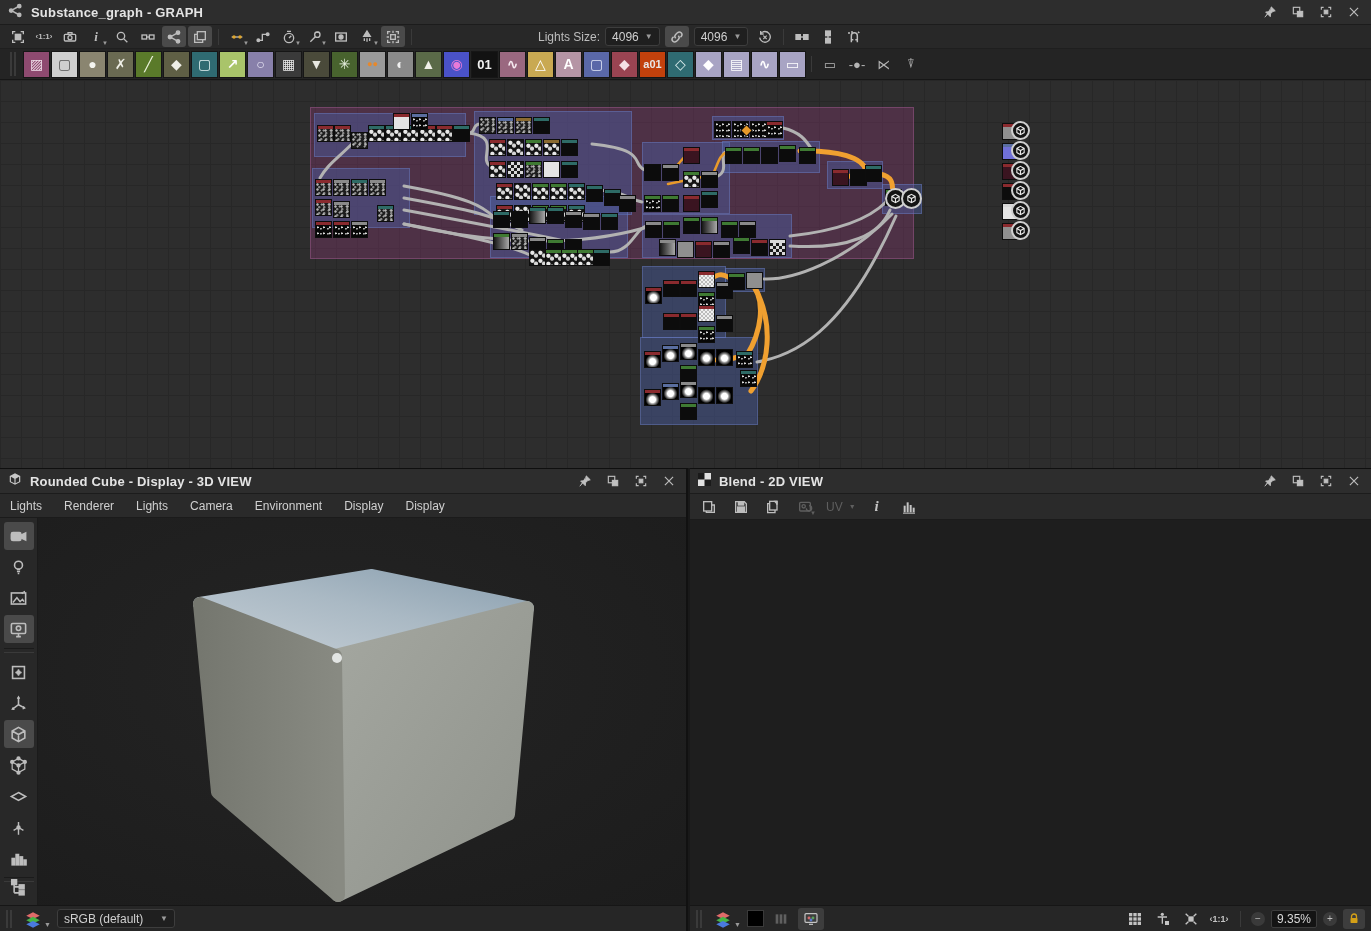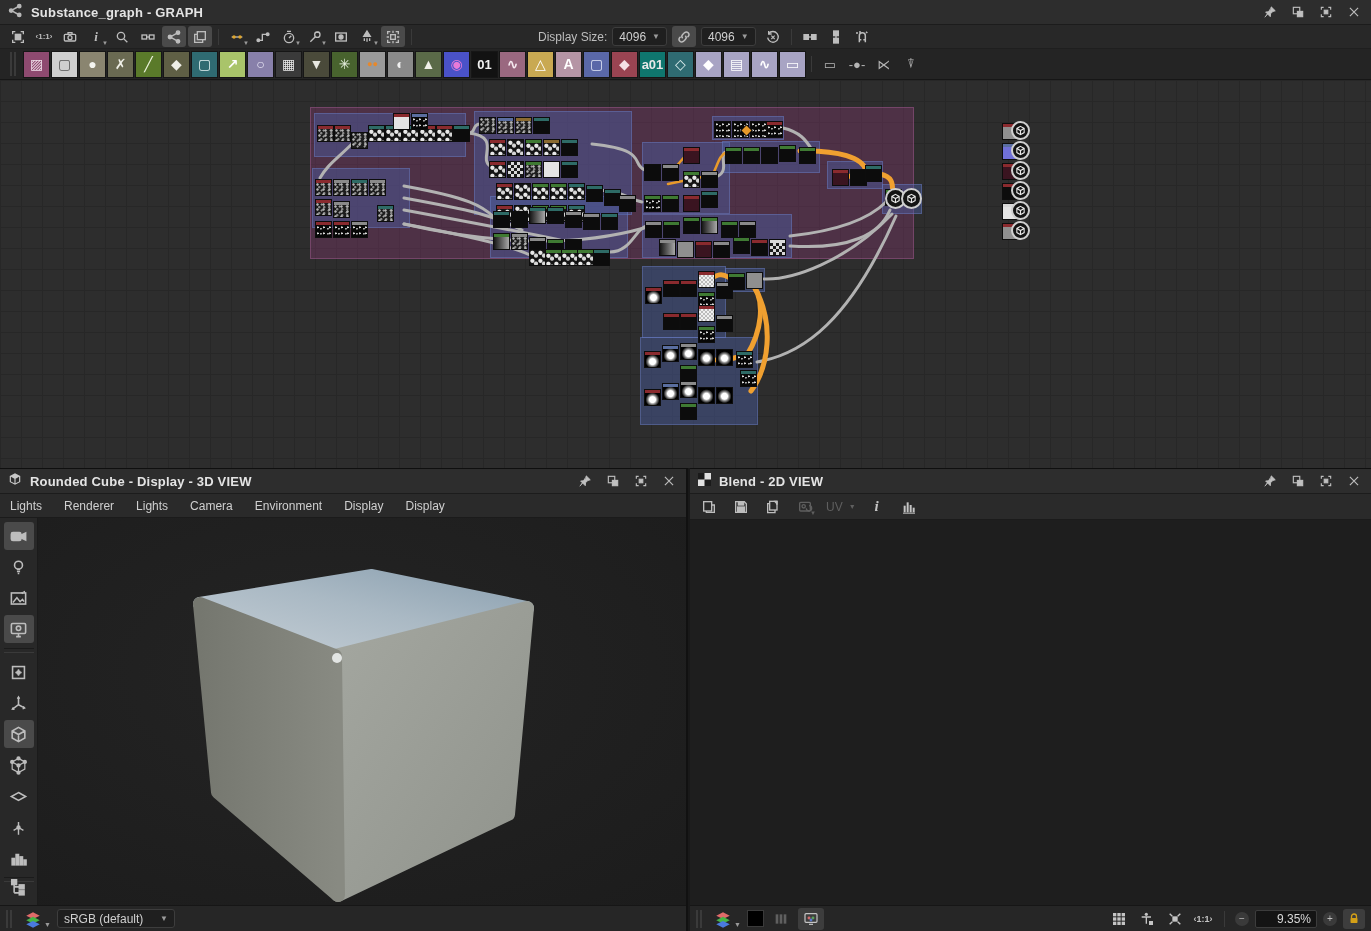--- a/index.html
+++ b/index.html
@@ -101,21 +101,21 @@
     background:
       radial-gradient(55% 52% at 22% 62%, #ffffff 4%, rgba(246,230,248,.95) 26%, rgba(205,150,205,.55) 48%, rgba(92,40,88,.35) 66%, rgba(30,8,28,0) 82%),
       radial-gradient(62% 58% at 72% 52%, #ffffff 6%, rgba(248,234,250,.9) 30%, rgba(190,130,190,.5) 54%, rgba(80,30,78,.3) 70%, rgba(30,8,28,0) 85%),
       radial-gradient(90% 45% at 50% 48%, rgba(120,60,115,.55), rgba(58,22,56,.55) 60%, rgba(20,5,20,0) 90%),
       linear-gradient(to bottom, rgba(10,2,10,0), rgba(70,28,68,.8) 18%, rgba(88,38,86,.85) 50%, rgba(62,24,60,.8) 82%, rgba(10,2,10,0)); }
   .neb-darktop { position:absolute; left:0; right:0; top:27%; height:9%; filter:blur(3px);
     background:linear-gradient(to bottom, rgba(0,0,0,0), rgba(5,2,5,.95) 45%, rgba(40,14,38,.6) 80%, rgba(0,0,0,0)); }
   #res-label { position:absolute; left:2px; bottom:4px; background:rgba(24,24,24,.9); color:#cfcfcf; font-size:12px; padding:2px 6px; }
 
   .swatch-black { width:17px; height:17px; background:#000; border:1px solid #3a3a3a; }
-  .zoom-input { width:62px; height:18px; background:#141414; border:1px solid #3c3c3c; border-radius:2px; color:#d8d8d8; font-size:12px; text-align:right; padding:0 5px; display:flex; align-items:center; justify-content:flex-end; }
+  .zoom-input { width:46px; height:18px; background:#141414; border:1px solid #3c3c3c; border-radius:2px; color:#d8d8d8; font-size:12px; text-align:right; padding:0 5px; display:flex; align-items:center; justify-content:flex-end; }
   .roundbtn { width:14px; height:14px; border-radius:50%; background:#3a3a3a; color:#bbb; font-size:10px; line-height:13px; text-align:center; }
   .lockbtn { width:22px; height:20px; background:#3d3d3d; border-radius:3px; display:flex; align-items:center; justify-content:center; }
   .layers-ic { display:flex; align-items:flex-end; gap:2px; }
   .minichev { font-size:7px; color:#9a9a9a; }
   .sel-bg { background:#3d3d3d; border-radius:3px; }
 </style>
 </head>
 <body>
 
 <div id="graph-panel" class="abs">
@@ -245,21 +245,21 @@
         <span class="tb1-chev">▼</span>
       </span>
       <span class="tb1-btn sel">
         <svg viewBox="0 0 24 24" fill="none" stroke="#bdbdbd" stroke-width="2">
           <path d="M4 8 V4 H8 M16 4 H20 V8 M20 16 V20 H16 M8 20 H4 V16 M12 2.5 V6 M12 18 V21.5 M2.5 12 H6 M18 12 H21.5"></path>
           <rect x="8.5" y="8.5" width="7" height="7"></rect>
         </svg>
       </span>
       <span class="vsep"></span>
       <span id="parent-size-group">
-        <span class="ps-label">Display Size:</span>
+        <span class="ps-label">Lights Size:</span>
  <span class="combo">4096<span class="chev">▼</span></span>
  <span class="tb1-btn sel">
           <svg viewBox="0 0 24 24" fill="none" stroke="#bdbdbd" stroke-width="2.2">
             <path d="M10 14 a4 4 0 0 1 0-5.6 l3-3 a4 4 0 0 1 5.6 5.6 l-1.5 1.5 M14 10 a4 4 0 0 1 0 5.6 l-3 3 a4 4 0 0 1-5.6-5.6 l1.5-1.5"></path>
           </svg>
         </span>
  <span class="combo">4096<span class="chev">▼</span></span>
  <span class="tb1-btn">
           <svg viewBox="0 0 24 24" fill="none" stroke="#bdbdbd" stroke-width="2">
             <path d="M5.5 7 a8 8 0 1 1-1.5 6"></path>
@@ -306,21 +306,21 @@
       <span class="tb2-btn" style="background: rgb(154, 154, 154); color: rgb(232, 136, 42); font-size: 9px;">●●</span>
       <span class="tb2-btn" style="background: rgb(138, 138, 138); color: rgb(240, 240, 240);">◐</span>
       <span class="tb2-btn" style="background: rgb(90, 106, 72); color: rgb(240, 240, 232);">▲</span>
       <span class="tb2-btn" style="background: rgb(74, 82, 200); color: rgb(232, 122, 216);">◉</span>
       <span class="tb2-btn" style="background: rgb(18, 18, 18); color: rgb(240, 240, 240); font-size: 13px;">01</span>
       <span class="tb2-btn" style="background: rgb(154, 104, 128); color: rgb(245, 232, 239);">∿</span>
       <span class="tb2-btn" style="background: rgb(201, 169, 82); color: rgb(255, 255, 255);">△</span>
       <span class="tb2-btn" style="background: rgb(181, 149, 165); color: rgb(255, 255, 255);">A</span>
       <span class="tb2-btn" style="background: rgb(90, 104, 168); color: rgb(224, 229, 245);">▢</span>
       <span class="tb2-btn" style="background: rgb(154, 68, 82); color: rgb(245, 224, 229);">◆</span>
-      <span class="tb2-btn" style="background: #0f766e; color: rgb(232, 232, 232); font-size: 13px;">a01</span>
+      <span class="tb2-btn" style="background: #c2410c; color: rgb(232, 232, 232); font-size: 11px;">a01</span>
       <span class="tb2-btn" style="background: rgb(47, 107, 114); color: rgb(224, 240, 240);">◇</span>
       <span class="tb2-btn" style="background: rgb(168, 164, 196); color: rgb(255, 255, 255);">◆</span>
       <span class="tb2-btn" style="background: rgb(168, 164, 196); color: rgb(255, 255, 255);">▤</span>
       <span class="tb2-btn" style="background: rgb(168, 164, 196); color: rgb(255, 255, 255);">∿</span>
       <span class="tb2-btn" style="background: rgb(168, 164, 196); color: rgb(255, 255, 255);">▭</span>
       <span class="vsep"></span>
       <span class="tb2-plain">▭</span>
       <span class="tb2-plain">-●-</span>
       <span class="tb2-plain">⋉</span>
       <span class="tb2-plain">⍒</span>

